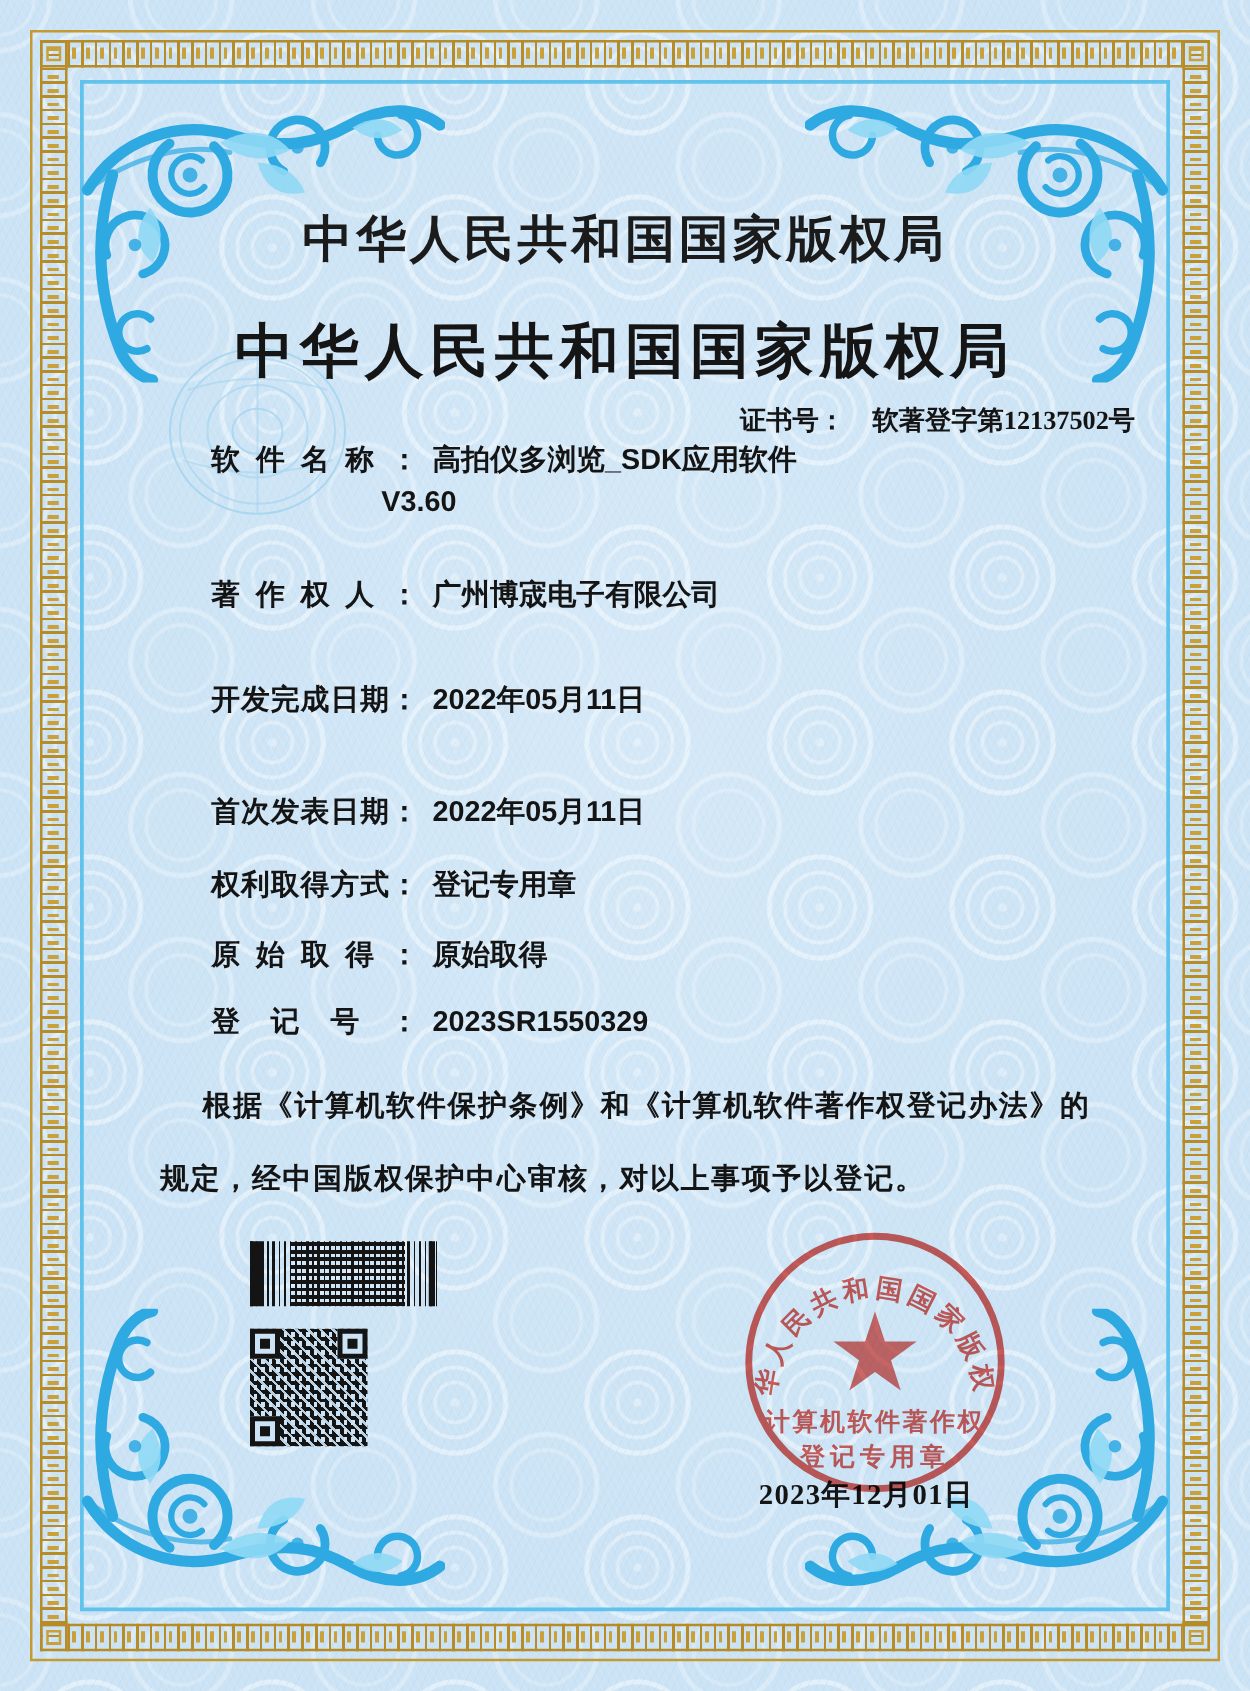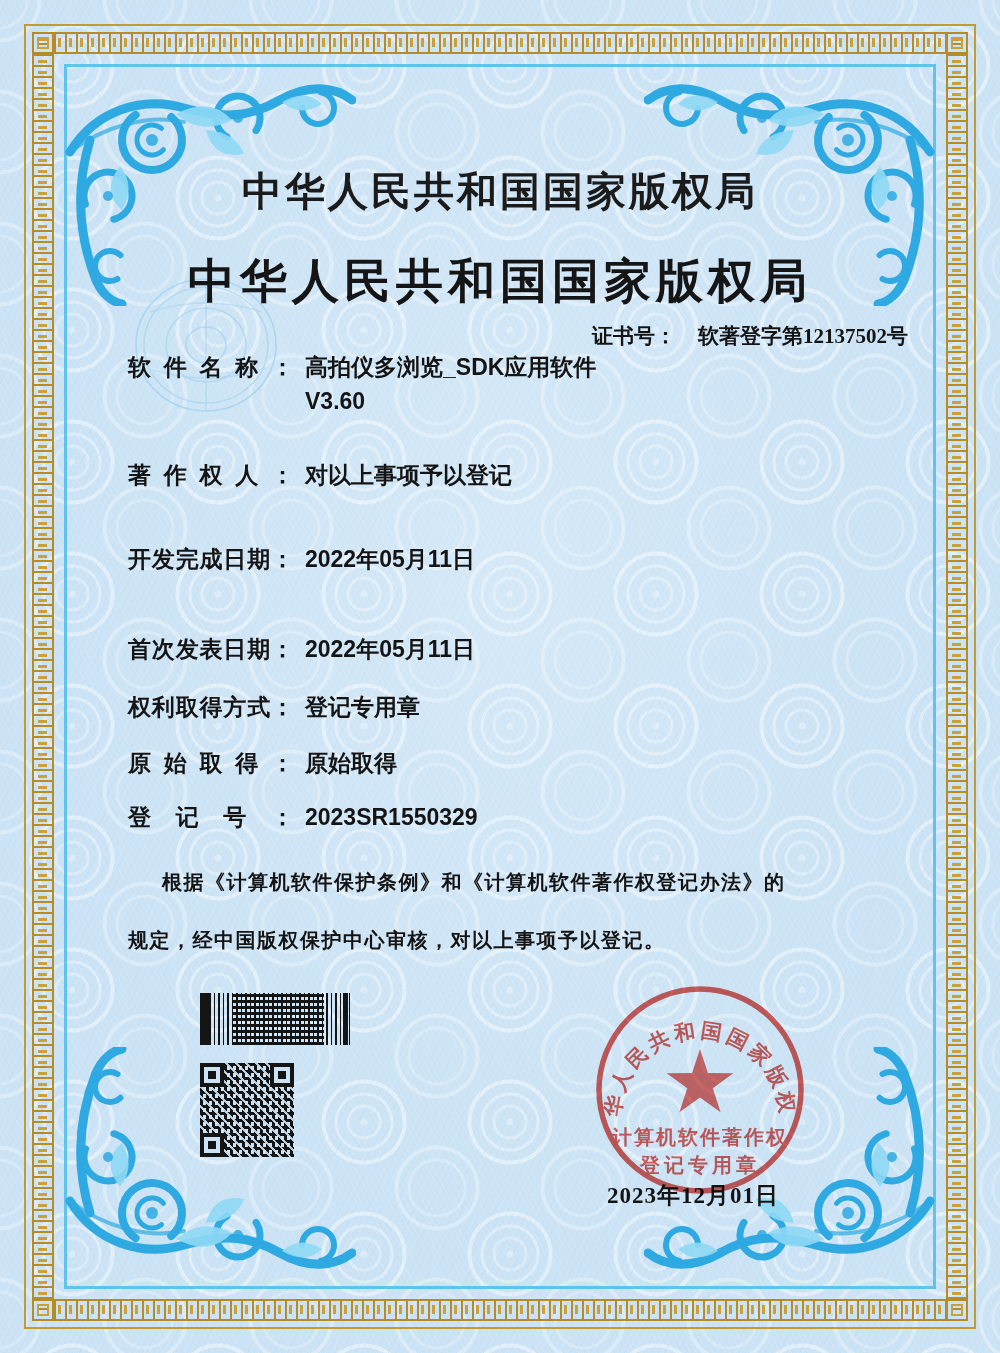--- a/index.html
+++ b/index.html
@@ -81,28 +81,28 @@
     font-size:40px;letter-spacing:3px;color:#1b1b1b;}
   .cert-title{position:absolute;top:250px;left:0;right:0;text-align:center;z-index:4;
     font-family:"Liberation Serif","DejaVu Serif",serif;font-weight:800;
     font-size:47px;letter-spacing:5px;color:#151515;}
   .cert-no{position:absolute;top:306px;right:92px;z-index:4;font-size:21px;font-weight:700;
     font-family:"Liberation Serif","DejaVu Serif",serif;margin-top:16px;}
   .cert-no .lbl{margin-right:22px;}
 
   
   .row{position:absolute;left:128px;z-index:4;font-size:23px;font-weight:700;white-space:nowrap;}
-  .f-label{display:inline-block;width:166px;text-align:justify;text-align-last:justify;}
+  .f-label{display:inline-block;width:166px;text-align:justify;text-align-last:justify;margin-left:41px;}
   .f-value{margin-left:11px;margin-top:33px;}
   .r-name{top:352px;} .r-name2{top:388px;left:305px;}
   .r-owner{top:460px;} .r-dev{top:544px;} .r-pub{top:634px;}
   .r-method{top:692px;} .r-scope{top:748px;} .r-reg{top:802px;}
 
   
-  .stmt{position:absolute;left:128px;right:100px;z-index:4;font-size:20px;font-weight:700;
+  .stmt{position:absolute;left:128px;right:100px;z-index:4;font-size:23px;font-weight:700;
     letter-spacing:1.5px;line-height:1.25;}
   .stmt1{top:870px;text-indent:34px;}
   .stmt2{top:928px;}
 
   
   .barcode{position:absolute;left:200px;top:993px;width:150px;height:52px;z-index:4;
     background-image:
       linear-gradient(#141414,#141414),
       linear-gradient(#141414,#141414),
       repeating-linear-gradient(0deg,#141414 0 3px,transparent 3px 6px),
@@ -258,21 +258,21 @@
 <div class="cert-no">
   <span class="lbl">证书号：</span><span>软著登字第12137502号</span>
 </div>
 
 <div class="row r-name">
   <span class="f-label">软件名称：</span><span class="f-value">高拍仪多浏览_SDK应用软件</span>
 </div>
 <div class="row r-name2">V3.60</div>
 
 <div class="row r-owner">
-  <span class="f-label">著作权人：</span><span class="f-value">对以上事项予以登记</span>
+  <span class="f-label">著作权人：</span><span class="f-value">广州博宬电子有限公司</span>
 </div>
 <div class="row r-dev">
   <span class="f-label">开发完成日期：</span><span class="f-value">2022年05月11日</span>
 </div>
 <div class="row r-pub">
   <span class="f-label">首次发表日期：</span><span class="f-value">2022年05月11日</span>
 </div>
 <div class="row r-method">
   <span class="f-label">权利取得方式：</span><span class="f-value">登记专用章</span>
 </div>

